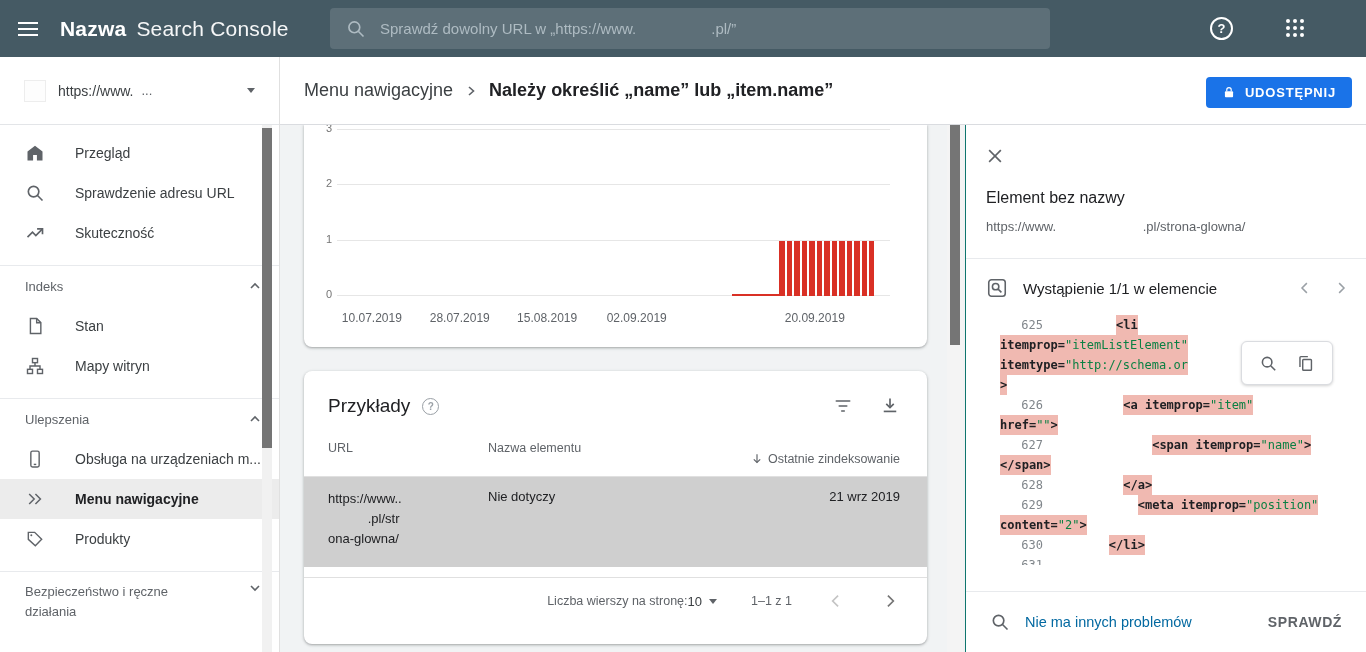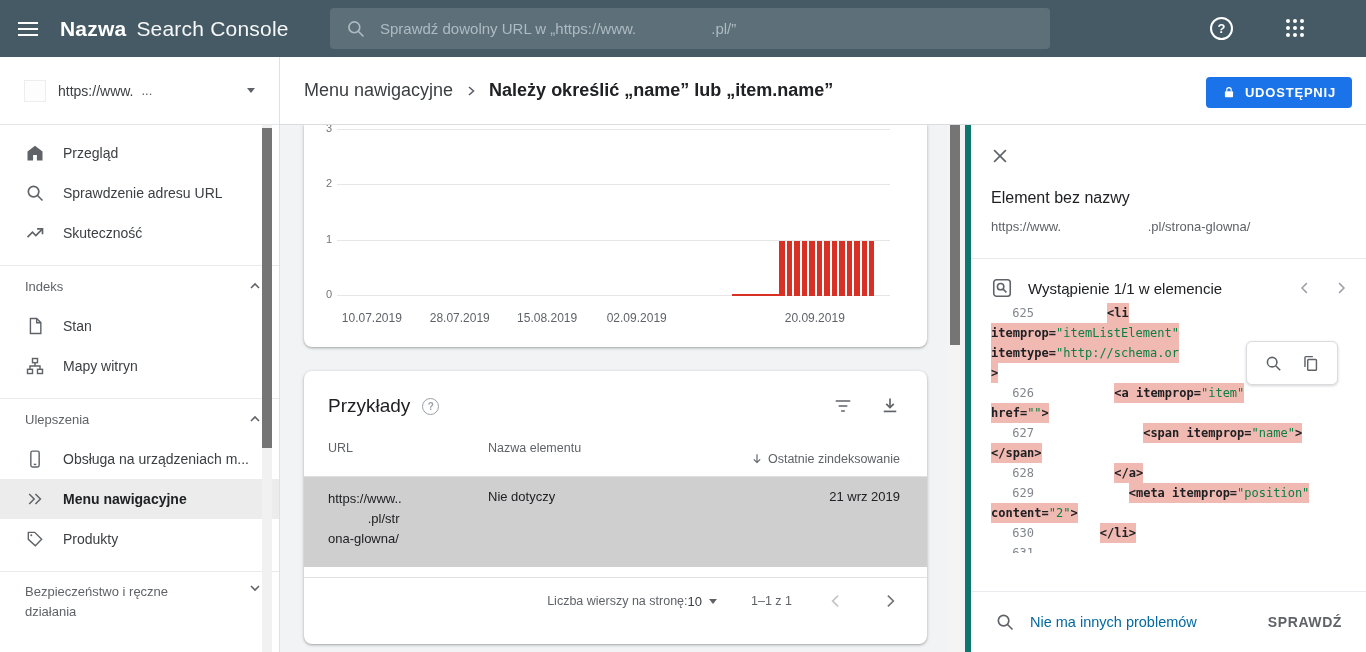--- a/index.html
+++ b/index.html
@@ -22,21 +22,21 @@
   .appsbtn i { width:4px; height:4px; background:#fff; border-radius:50%; }
 
   
   .sidebar { position:absolute; left:0; top:57px; width:280px; height:595px; background:#fff; border-right:1px solid #e0e0e0; z-index:20; }
   .property { height:68px; border-bottom:1px solid #e3e5e8; display:flex; align-items:center; padding:0 16px 0 24px; }
   .favbox { width:22px; height:22px; background:#fdfdfd; border:1px solid #ededed; margin-right:12px; }
   .prop-label { font-size:14px; color:#3c4043; }
   .prop-dots { font-size:13px; color:#5f6368; margin-left:8px; }
   .caret-down { width:0; height:0; border-left:4.5px solid transparent; border-right:4.5px solid transparent; border-top:5.5px solid #5f6368; margin-left:auto; margin-right:8px; }
   .nav { padding-top:8px; }
-  .nav-item { height:40px; display:flex; align-items:center; padding-left:25px; gap:18px; font-size:14px; color:#3c4043; cursor:pointer; }
+  .nav-item { height:40px; display:flex; align-items:center; padding-left:25px; gap:30px; font-size:14px; color:#3c4043; cursor:pointer; }
   .nav-item .nicon { color:#5f6368; }
   .nav-item.selected { background:#ececec; color:#202124; font-weight:bold; }
   .nav-divider { border-top:1px solid #e8eaed; margin-top:12px; }
   .sec-head { height:40px; display:flex; align-items:center; padding:0 18px 0 25px; color:#5f6368; font-size:13px; cursor:pointer; }
   .sec-head .chev { margin-left:auto; color:#5f6368; }
   .sec-head.twoline { height:56px; align-items:flex-start; padding-top:10px; }
   .sec-head.twoline .lbl { width:195px; line-height:20px; }
   .sb-scroll { position:absolute; right:7px; top:68px; width:10px; height:527px; background:#f1f1f1; }
   .sb-scroll .thumb { position:absolute; left:0; top:3px; width:10px; height:320px; background:#757575; }
 
@@ -78,32 +78,32 @@
   .cell-date { margin-left:auto; }
   .ex-foot { height:47px; margin-top:10px; border-top:1px solid #e0e0e0; display:flex; align-items:center; justify-content:flex-end; padding-right:27px; gap:34px; font-size:12.5px; color:#5f6368; }
   .rpp { display:flex; align-items:center; }
   .rpp .val { color:#3c4043; font-size:13px; display:flex; align-items:center; gap:7px; cursor:pointer; }
   .pg-chev { cursor:pointer; }
 
   .content-scroll { position:absolute; left:667px; top:0; width:16px; height:527px; background:#f4f4f4; }
   .content-scroll .thumb { position:absolute; left:3px; top:0; width:10px; height:220px; background:#757575; }
 
   
-  .detail { position:absolute; left:965px; top:125px; width:401px; height:527px; background:#fff; border-left:6px solid #0f766e; z-index:5; }
+  .detail { position:absolute; left:965px; top:125px; width:401px; height:527px; background:#fff; border-left:1px solid #0f766e; z-index:5; }
   .d-close { position:absolute; left:20px; top:22px; cursor:pointer; color:#5f6368; }
   .d-title { position:absolute; left:20px; top:64px; font-size:16px; color:#202124; }
   .d-url { position:absolute; left:20px; top:94px; font-size:13px; color:#5f6368; }
   .d-div1 { position:absolute; left:0; top:133px; width:100%; border-top:1px solid #e8eaed; }
   .occ-row { position:absolute; left:20px; top:152px; right:16px; display:flex; align-items:center; }
   .occ-icon { color:#5f6368; margin-right:15px; }
   .occ-label { font-size:15px; color:#202124; }
   .occ-nav { margin-left:auto; display:flex; gap:18px; color:#9aa0a6; }
   .occ-nav > div { cursor:pointer; }
 
-  .code-wrap { position:absolute; left:0; top:178px; width:374px; height:250px; overflow:hidden; font-family:"DejaVu Sans Mono", monospace; font-size:12px; line-height:20px; padding-left:20px; }
+  .code-wrap { position:absolute; left:0; top:190px; width:374px; height:250px; overflow:hidden; font-family:"DejaVu Sans Mono", monospace; font-size:12px; line-height:20px; padding-left:34px; }
   .code-row { white-space:pre; display:flex; }
   .gutter { display:inline-block; width:43px; text-align:right; color:#80868b; margin-right:8px; flex:none; }
   .gutter.empty { width:0; margin-right:0; }
   .hl { background:#f0b9b1; }
   .c-tag { color:#202124; font-weight:bold; }
   .c-attr { color:#202124; font-weight:bold; }
   .c-val { color:#0b8043; }
   .c-plain { color:#202124; }
   .code-tools { position:absolute; left:275px; top:216px; width:92px; height:44px; background:#fff; border:1px solid #dadce0; border-radius:6px; box-shadow:0 1px 3px rgba(0,0,0,.18); display:flex; align-items:center; justify-content:center; gap:18px; color:#5f6368; }
   .code-tools > div { cursor:pointer; }

